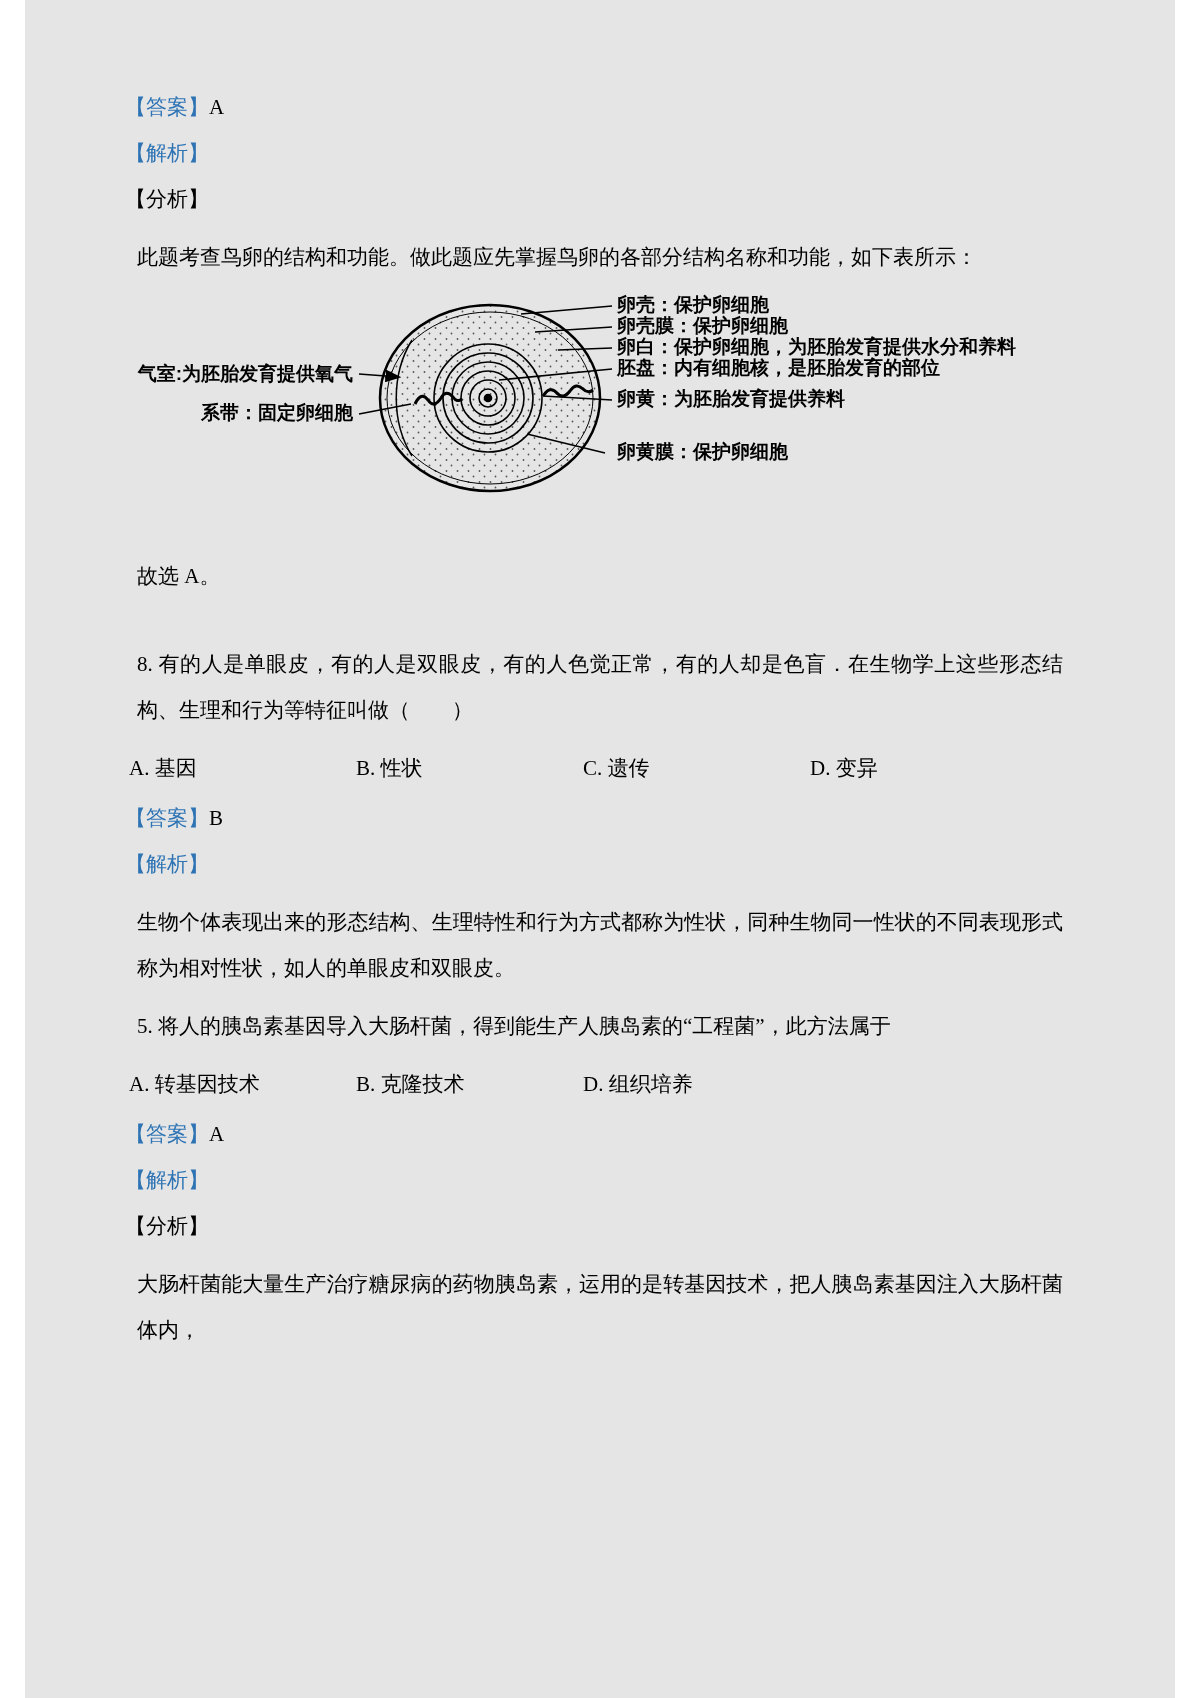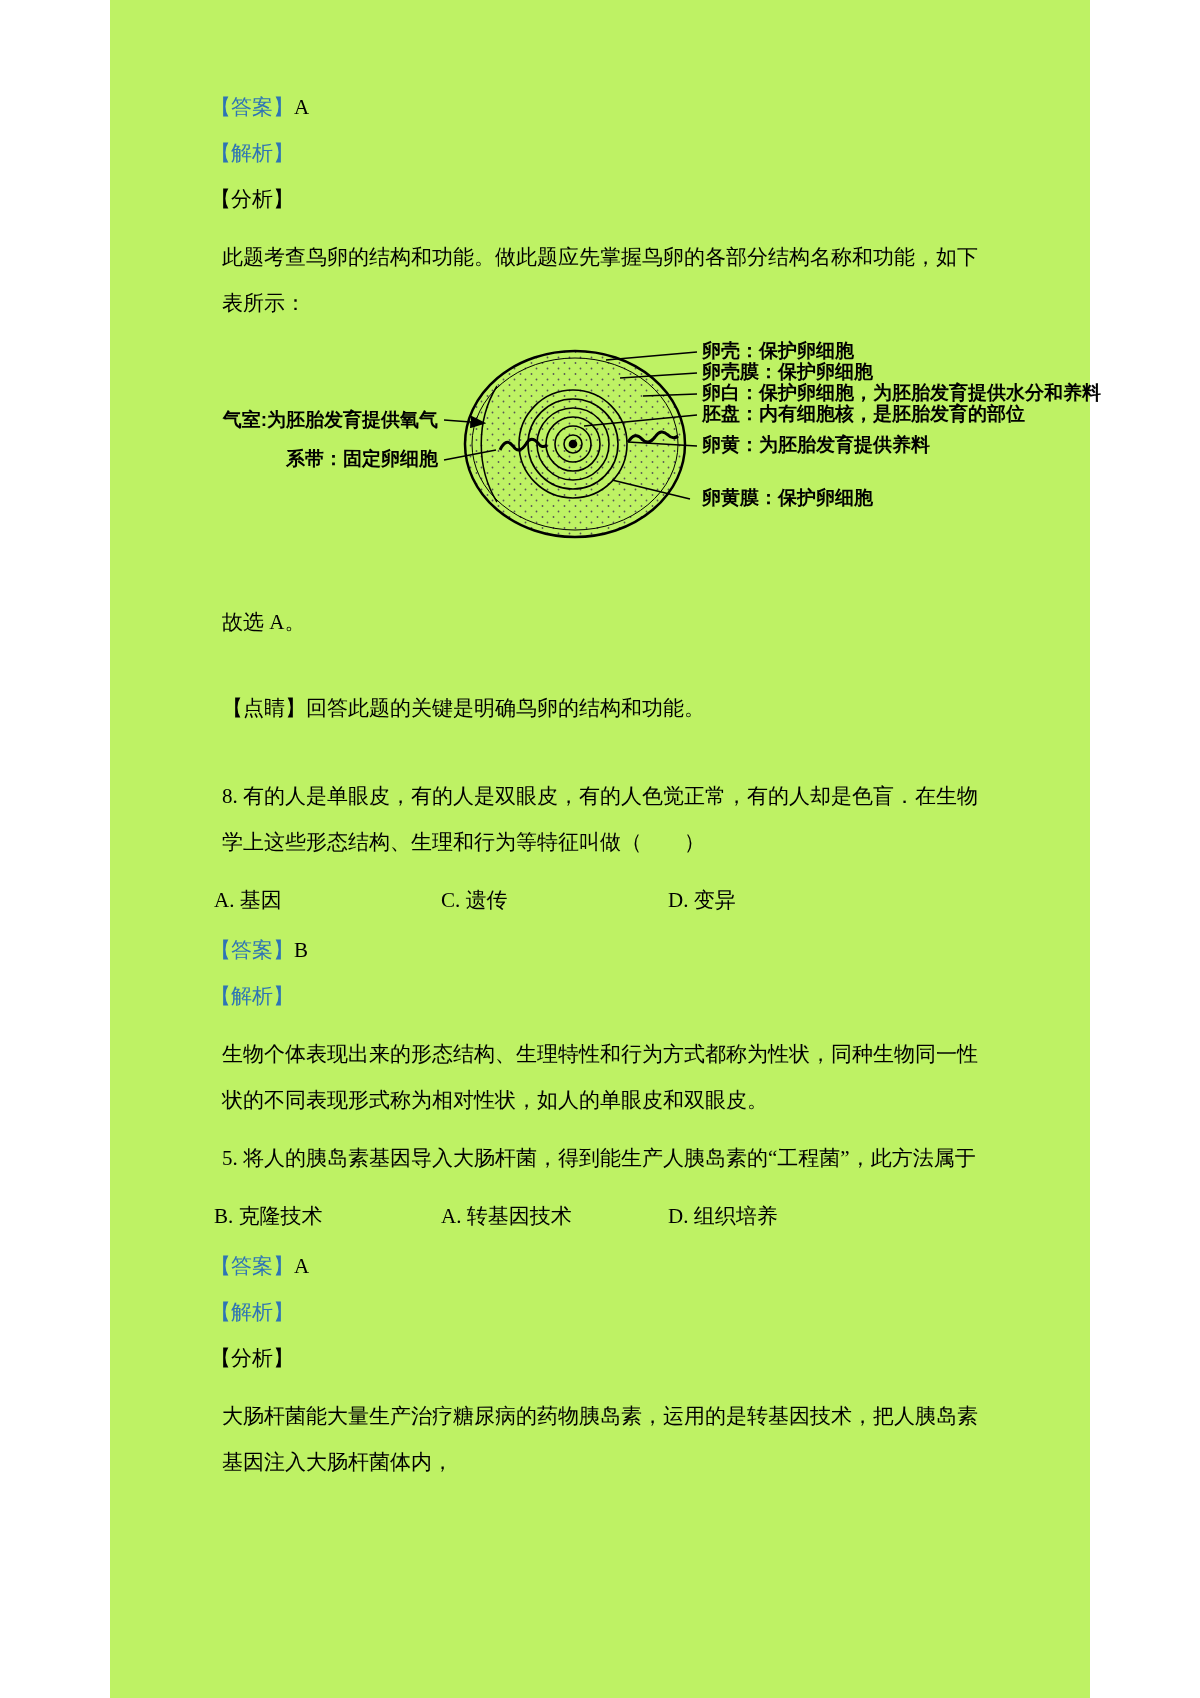--- a/index.html
+++ b/index.html
@@ -1,21 +1,21 @@
 <!DOCTYPE html>
 <html><head>
 <meta charset="utf-8">
 <style>
   html, body { margin: 0; padding: 0; background: #ffffff; }
   .page {
     position: relative;
-    width: 980px;
+    width: 1150px;
     min-height: 1698px;
     margin: 0 auto;
-    background: #bef264;
+    background: #e5e5e5;
     box-sizing: border-box;
     padding: 84px 100px 60px 100px;
     font-family: "Liberation Serif", serif;
     font-size: 21px;
     color: #000000;
   }
   .para {
     margin: 12px;
     line-height: 46px;
     text-align: justify;
@@ -106,36 +106,36 @@
         <text x="492" y="113">卵黄：为胚胎发育提供养料</text>
         <text x="492" y="166">卵黄膜：保护卵细胞</text>
         <text x="228" y="88" text-anchor="end">气室:为胚胎发育提供氧气</text>
         <text x="228" y="127" text-anchor="end">系带：固定卵细胞</text>
       </g>
     </svg>
   </div>
 
   <p class="para">故选 A。</p>
 
-  <p class="para gap-lg"><span>【点睛】</span><span>回答此题的关键是明确鸟卵的结构和功能。</span></p>
 
   <p class="para gap-md">8. 有的人是单眼皮，有的人是双眼皮，有的人色觉正常，有的人却是色盲．在生物学上这些形态结构、生理和行为等特征叫做（　　）</p>
   <div class="options">
     <span class="opt">A. 基因</span>
+    <span class="opt">B. 性状</span>
     <span class="opt">C. 遗传</span>
     <span class="opt">D. 变异</span>
   </div>
   <p class="line"><span class="blue">【答案】</span><span>B</span></p>
   <p class="line"><span class="blue">【解析】</span></p>
   <p class="para">生物个体表现出来的形态结构、生理特性和行为方式都称为性状，同种生物同一性状的不同表现形式称为相对性状，如人的单眼皮和双眼皮。</p>
 
   <p class="para">5. 将人的胰岛素基因导入大肠杆菌，得到能生产人胰岛素的“工程菌”，此方法属于</p>
   <div class="options">
+    <span class="opt">A. 转基因技术</span>
     <span class="opt">B. 克隆技术</span>
-    <span class="opt">A. 转基因技术</span>
     <span class="opt">D. 组织培养</span>
   </div>
   <p class="line"><span class="blue">【答案】</span><span>A</span></p>
   <p class="line"><span class="blue">【解析】</span></p>
   <p class="line"><span>【分析】</span></p>
   <p class="para">大肠杆菌能大量生产治疗糖尿病的药物胰岛素，运用的是转基因技术，把人胰岛素基因注入大肠杆菌体内，</p>
 
 </div>
 
 </body></html>

